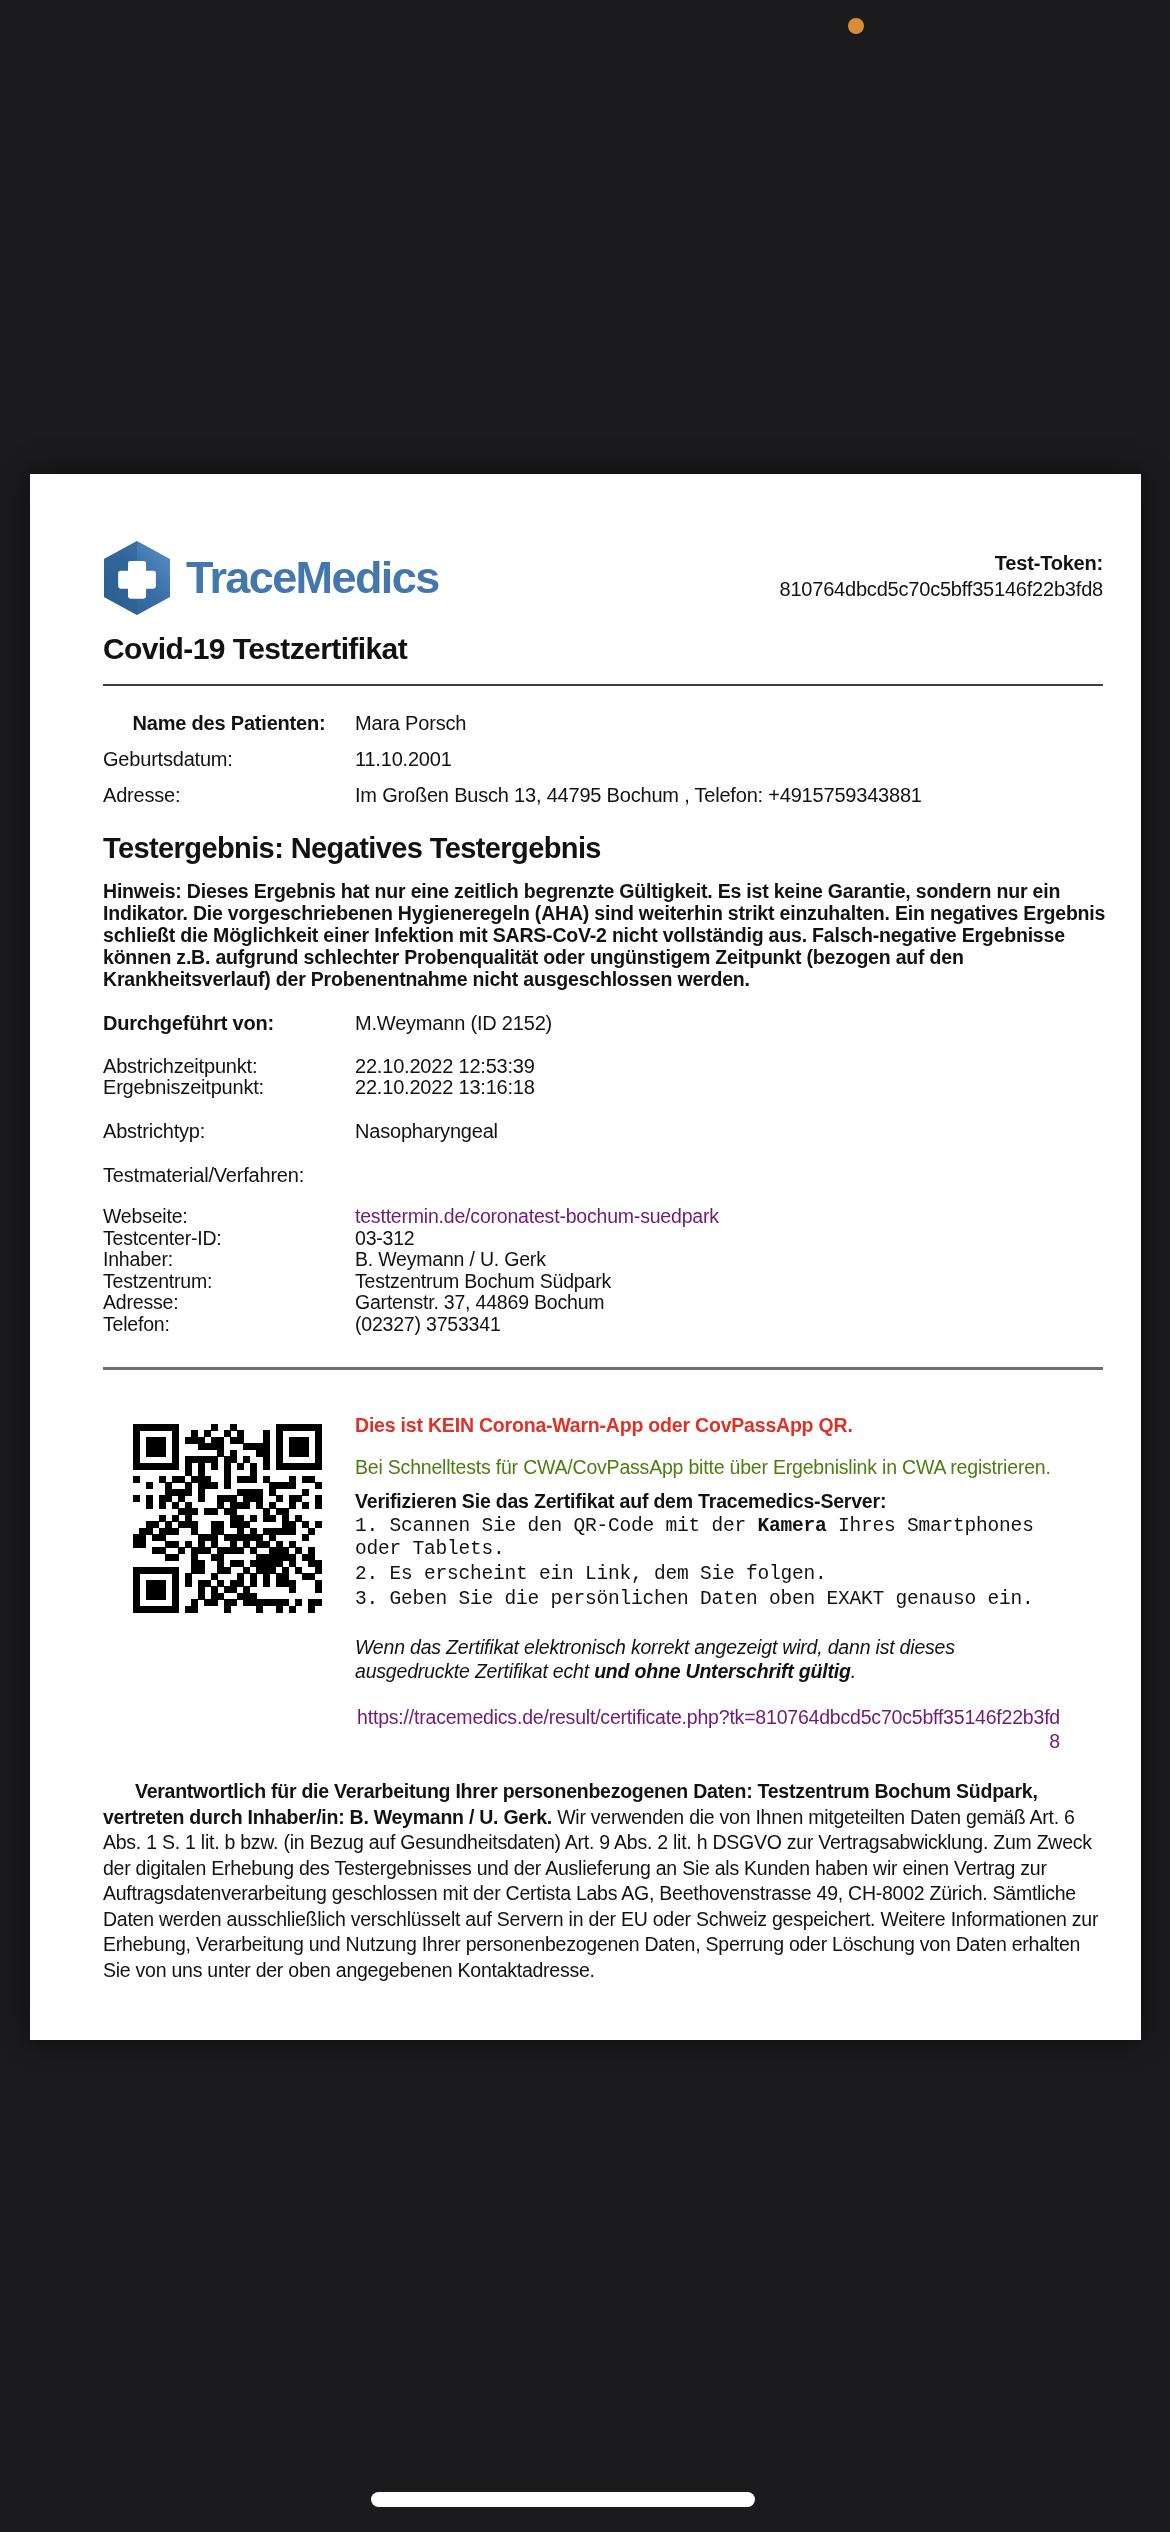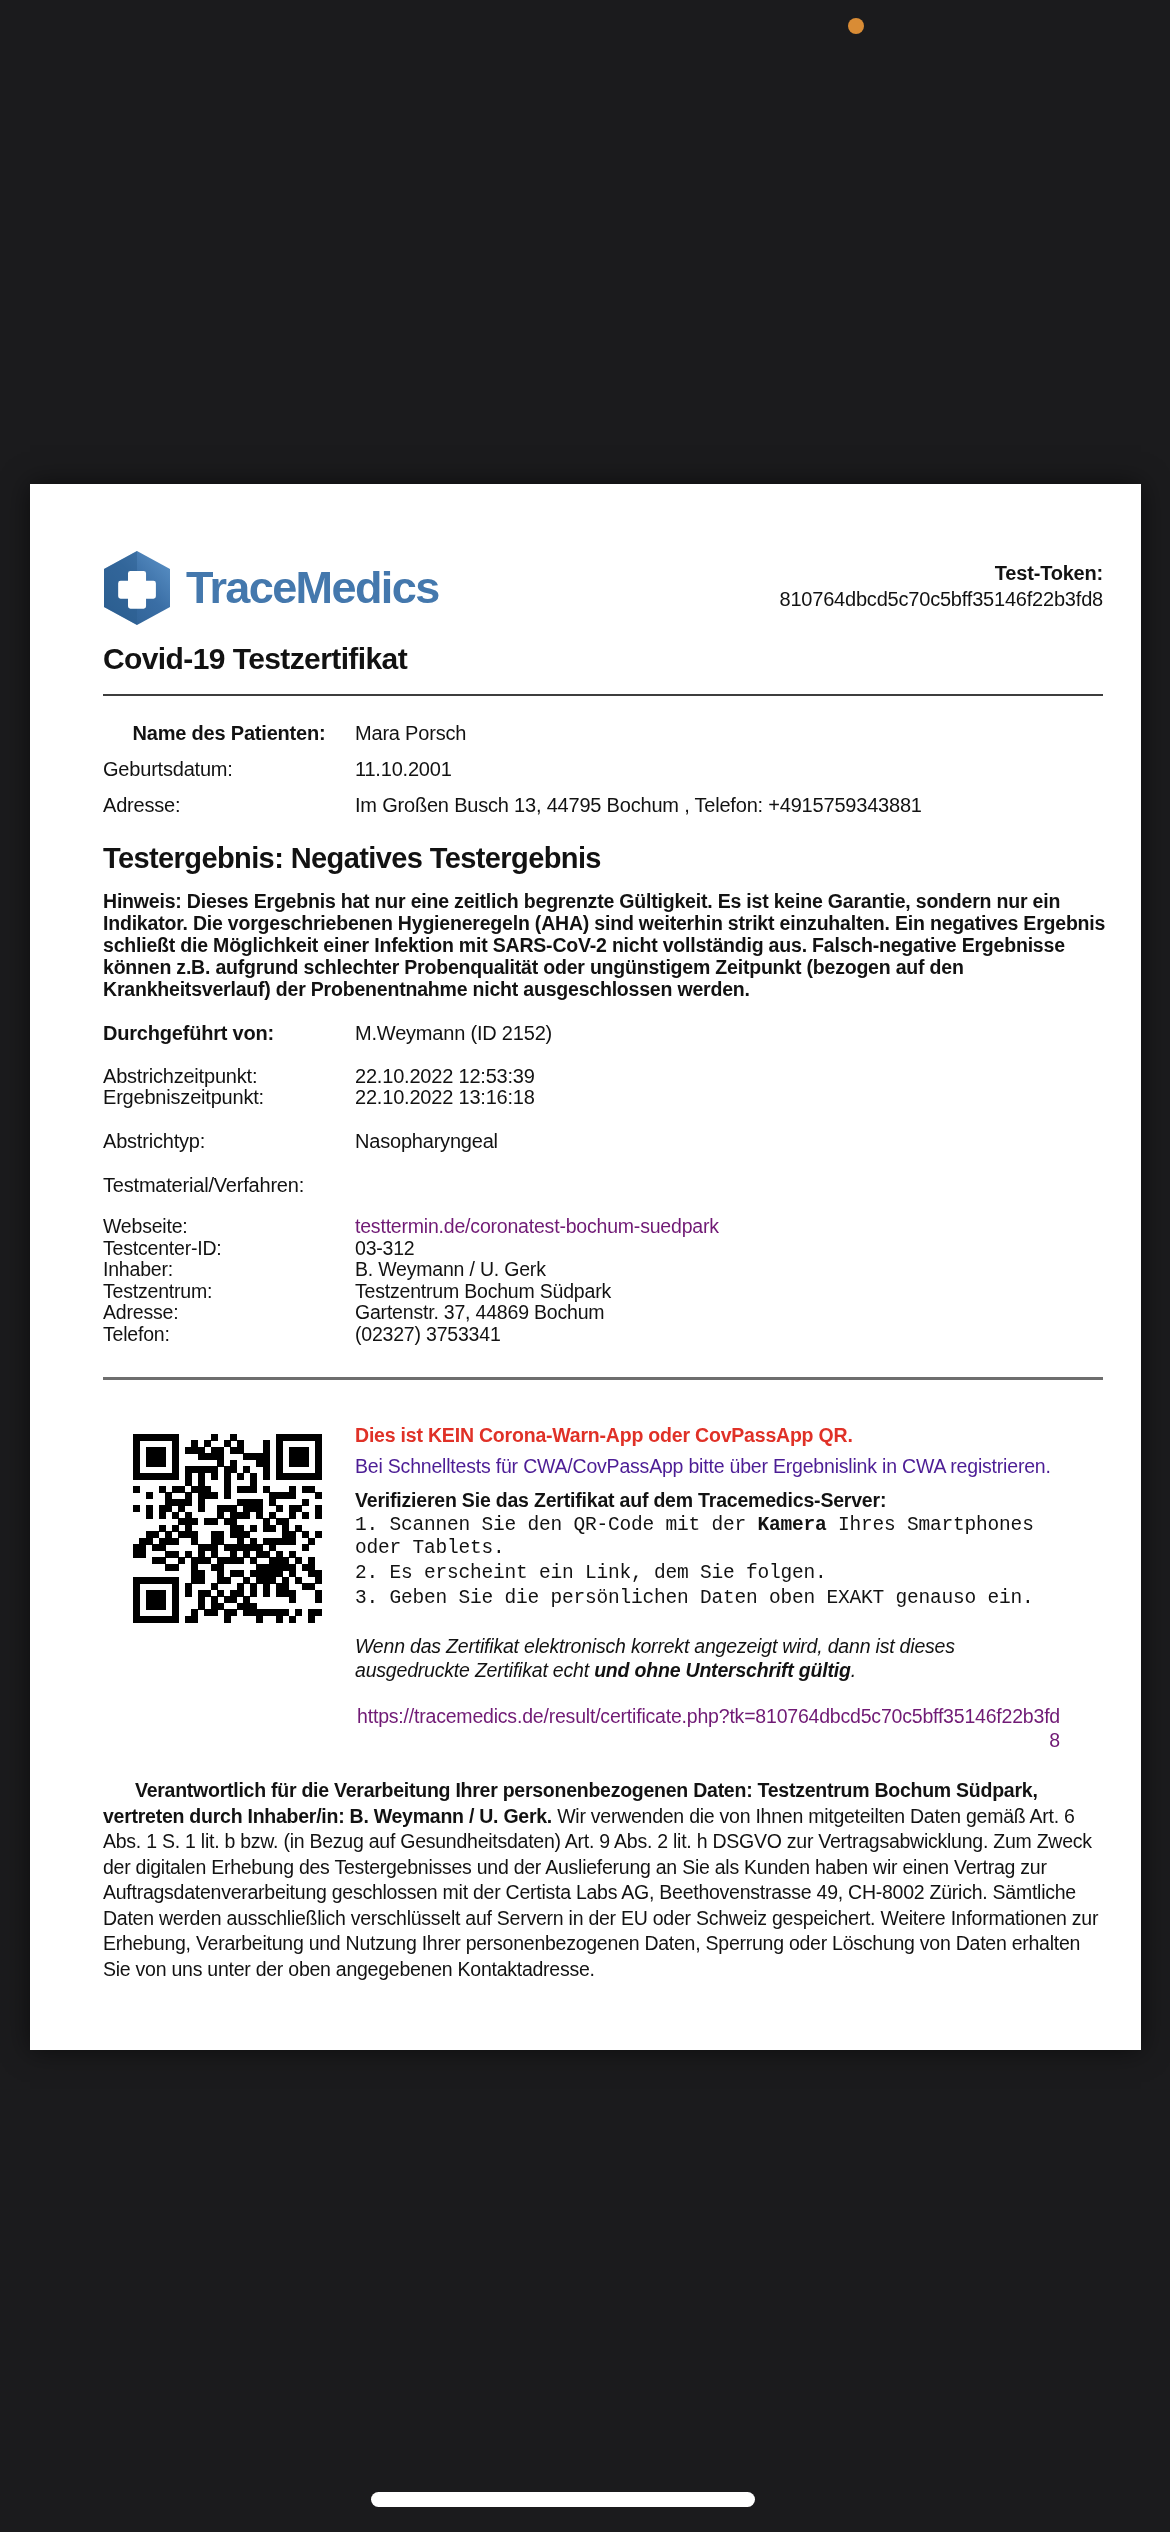--- a/index.html
+++ b/index.html
@@ -9,21 +9,21 @@
     background:#1b1b1d;
     font-family:"Liberation Sans", sans-serif;
     overflow:hidden;
   }
   .status-dot {
     position:absolute; left:848px; top:18px;
     width:16px; height:16px; border-radius:50%;
     background:#d98c35;
   }
   .page {
-    position:absolute; left:30px; top:484px;
+    position:absolute; left:30px; top:474px;
     width:1111px; height:1566px;
     background:#ffffff; color:#121212;
     box-shadow:0 0 26px rgba(0,0,0,0.55);
     letter-spacing:-0.2px;
     overflow:hidden;
   }
   .inner { padding:66px 38px 0 73px; }
 
   .logo-row { display:flex; justify-content:space-between; align-items:flex-start; }
   .brand { display:flex; align-items:center; gap:15px; }
@@ -53,21 +53,21 @@
   .contact { margin-top:20px; }
   .contact .kv { font-size:19.5px; line-height:21.5px; }
 
   a.doc-link { color:#701a75; cursor:pointer;text-align:right; }
 
   .qr-section { display:flex; margin-top:44px; }
   .qr-box { width:208px; height:208px; margin-left:20px; flex:none; }
   .qr-box svg { width:100%; height:100%; display:block; }
   .qr-text { margin-left:24px; width:730px; font-size:19.5px; line-height:23px; }
   .warn-bold { color:#e03127; font-weight:700; }
-  .warn-reg { color:#4c1d95; margin-top:8px; }
+  .warn-reg { color:#4d7c0f; margin-top:19px; }
   .verify-heading { font-weight:700; margin-top:11px; }
   .step { margin-top:2px;font-family:Liberation Mono, monospace; }
   .step:first-of-type { margin-top:1px; }
   .cert-italic { font-style:italic; margin-top:24px; line-height:24px; width:700px; }
   .cert-italic .bi { font-weight:700; }
   .result-link { display:inline-block; margin-top:22px; width:705px; word-break:break-all; font-size:19.5px; line-height:24px; }
 
   .privacy { font-size:19.5px; line-height:25.5px; margin-top:26px; width:1005px; letter-spacing:-0.25px; }
   .privacy .lead { font-weight:700;margin-left:32px; }
 

